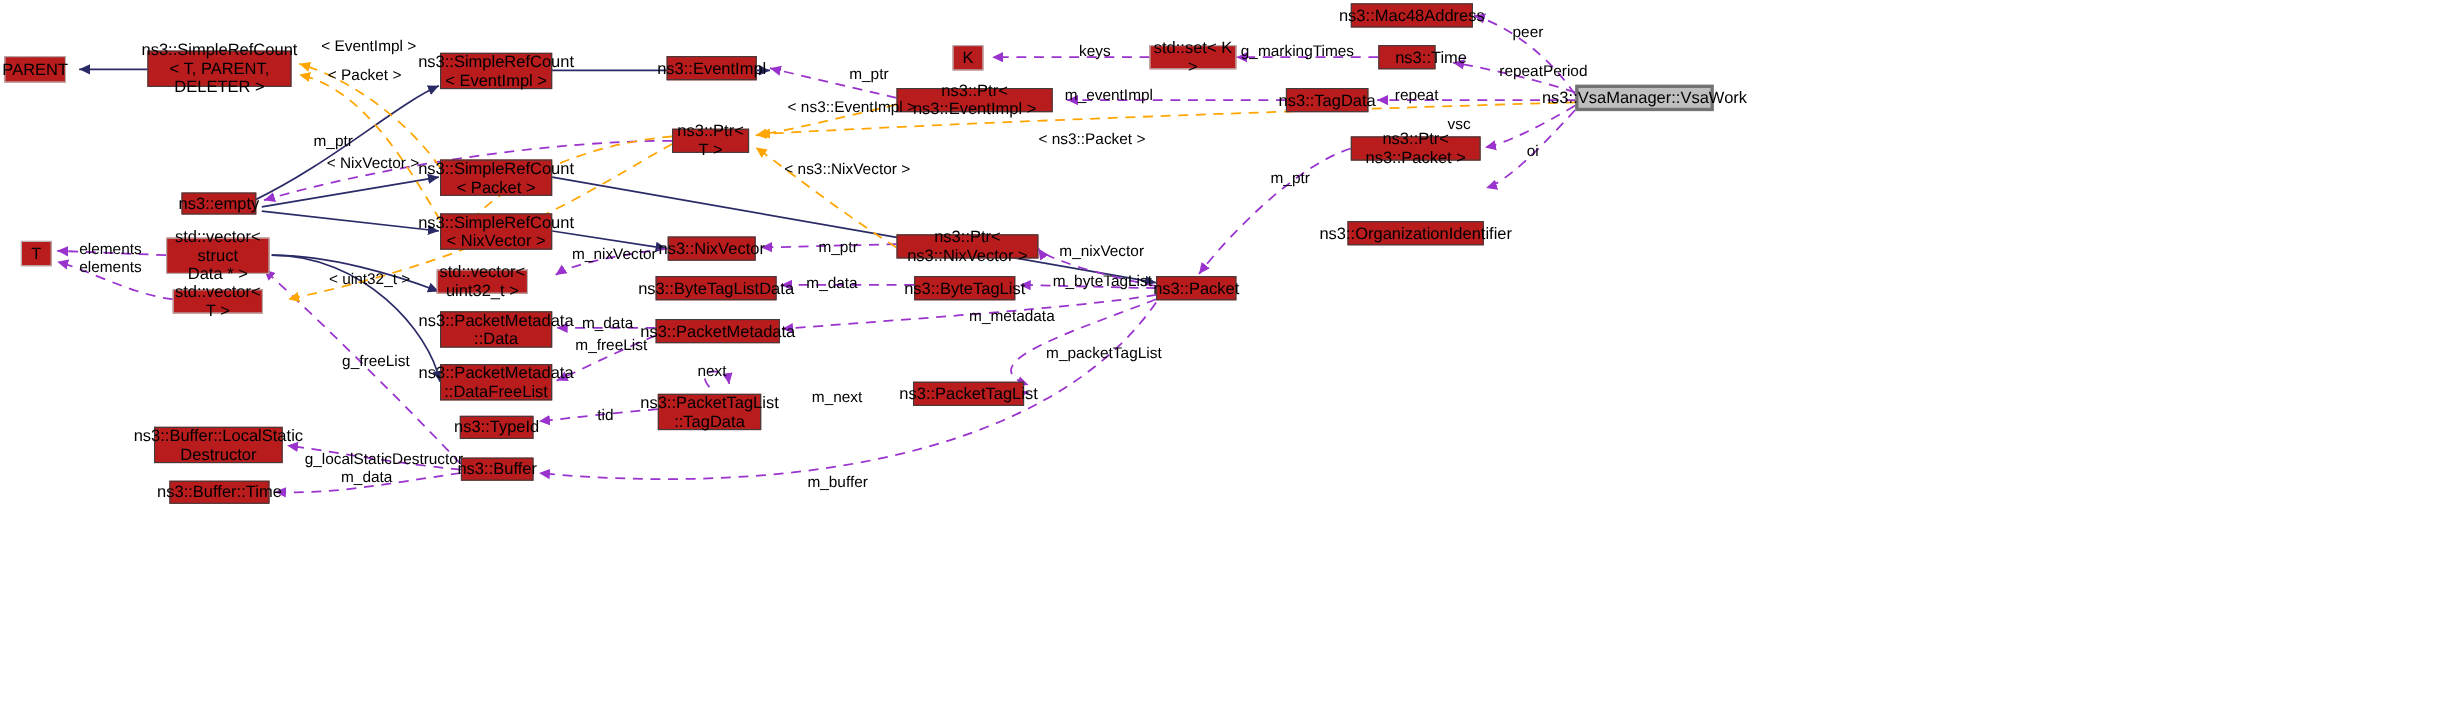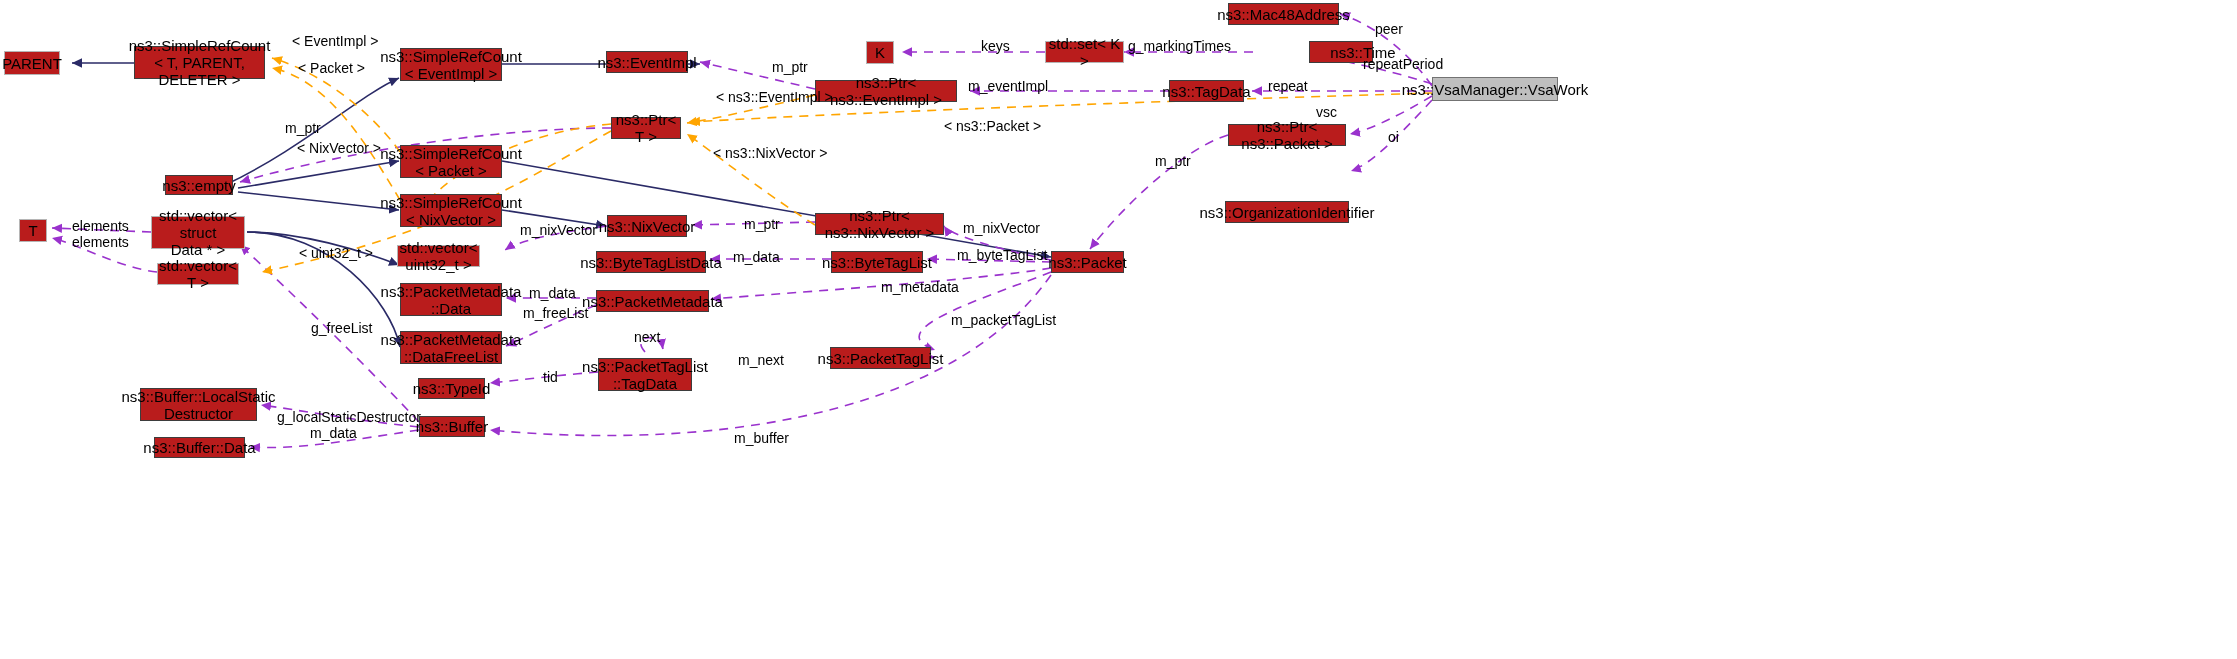--- a/index.html
+++ b/index.html
@@ -22,21 +22,21 @@
     background:#b91c1c;
     border:1px solid #404040;
     color:#000000;
     font-size:15px;
     line-height:17px;
     white-space:pre-line;
     z-index:5;
   }
   .node.solid{border:1px solid #3d3d3d;}
   .node.light{border:1px solid #b5b5b5;}
-  .node.hilite{background:#bfbfbf;border:1px solid #737373;}
+  .node.hilite{background:#bfbfbf;border:3px solid #737373;}
   .elabel{
     position:absolute;
     font-size:14px;
     color:#000000;
     white-space:nowrap;
     z-index:6;
     background:transparent;
   }
 </style>
 </head>
@@ -114,21 +114,21 @@
 
 <div class="node light" style="left: 4px; top: 51px; width: 56px; height: 24px;">PARENT</div>
     <div class="node solid" style="left: 134px; top: 46px; width: 131px; height: 33px;">ns3::SimpleRefCount
 &lt; T, PARENT, DELETER &gt;</div>
     <div class="node solid" style="left: 400px; top: 48px; width: 102px; height: 33px;">ns3::SimpleRefCount
 &lt; EventImpl &gt;</div>
     <div class="node solid" style="left: 606px; top: 51px; width: 82px; height: 22px;">ns3::EventImpl</div>
     <div class="node solid" style="left: 815px; top: 80px; width: 142px; height: 22px;">ns3::Ptr&lt; ns3::EventImpl &gt;</div>
     <div class="node light" style="left: 866px; top: 41px; width: 28px; height: 23px;">K</div>
     <div class="node light" style="left: 1045px; top: 41px; width: 79px; height: 22px;">std::set&lt; K &gt;</div>
-    <div class="node solid" style="left: 1309px; top: 41px; width: 64px; height: 22px; padding-left: 44px;">ns3::Time</div>
+    <div class="node solid" style="left: 1253px; top: 41px; width: 52px; height: 22px; padding-left: 44px;">ns3::Time</div>
     <div class="node solid" style="left: 1228px; top: 3px; width: 111px; height: 22px;">ns3::Mac48Address</div>
     <div class="node solid" style="left: 1169px; top: 80px; width: 75px; height: 22px;">ns3::TagData</div>
     <div class="node hilite" style="left: 1432px; top: 77px; width: 126px; height: 24px; background: rgb(191, 191, 191);">ns3::VsaManager::VsaWork</div>
     <div class="node solid" style="left: 611px; top: 117px; width: 70px; height: 22px;">ns3::Ptr&lt; T &gt;</div>
     <div class="node solid" style="left: 1228px; top: 124px; width: 118px; height: 22px;">ns3::Ptr&lt; ns3::Packet &gt;</div>
     <div class="node solid" style="left: 1225px; top: 161px; width: 124px; height: 22px; margin-top: 40px;">ns3::OrganizationIdentifier</div>
     <div class="node solid" style="left: 400px; top: 145px; width: 102px; height: 33px;">ns3::SimpleRefCount
 &lt; Packet &gt;</div>
     <div class="node solid" style="left: 165px; top: 175px; width: 68px; height: 20px;">ns3::empty</div>
     <div class="node solid" style="left: 400px; top: 194px; width: 102px; height: 33px;">ns3::SimpleRefCount
@@ -148,21 +148,21 @@
     <div class="node solid" style="left: 596px; top: 290px; width: 113px; height: 22px;">ns3::PacketMetadata</div>
     <div class="node solid" style="left: 400px; top: 331px; width: 102px; height: 33px;">ns3::PacketMetadata
 ::DataFreeList</div>
     <div class="node solid" style="left: 598px; top: 358px; width: 94px; height: 33px;">ns3::PacketTagList
 ::TagData</div>
     <div class="node solid" style="left: 830px; top: 347px; width: 101px; height: 22px;">ns3::PacketTagList</div>
     <div class="node solid" style="left: 418px; top: 378px; width: 67px; height: 21px;">ns3::TypeId</div>
     <div class="node solid" style="left: 140px; top: 388px; width: 117px; height: 33px;">ns3::Buffer::LocalStatic
 Destructor</div>
     <div class="node solid" style="left: 419px; top: 416px; width: 66px; height: 21px;">ns3::Buffer</div>
-    <div class="node solid" style="left: 154px; top: 437px; width: 91px; height: 21px;">ns3::Buffer::Data</div>
+    <div class="node solid" style="left: 154px; top: 437px; width: 91px; height: 21px;">ns3::Buffer::Time</div>
     <div class="elabel" style="left: 292px; top: 33px;">&lt; EventImpl &gt;</div>
     <div class="elabel" style="left: 298px; top: 60px;">&lt; Packet &gt;</div>
     <div class="elabel" style="left: 772px; top: 59px;">m_ptr</div>
     <div class="elabel" style="left: 981px; top: 38px;">keys</div>
     <div class="elabel" style="left: 1128px; top: 38px;">g_markingTimes</div>
     <div class="elabel" style="left: 1375px; top: 21px;">peer</div>
     <div class="elabel" style="left: 1363px; top: 56px;">repeatPeriod</div>
     <div class="elabel" style="left: 968px; top: 78px;">m_eventImpl</div>
     <div class="elabel" style="left: 1268px; top: 78px;">repeat</div>
     <div class="elabel" style="left: 716px; top: 89px;">&lt; ns3::EventImpl &gt;</div>

